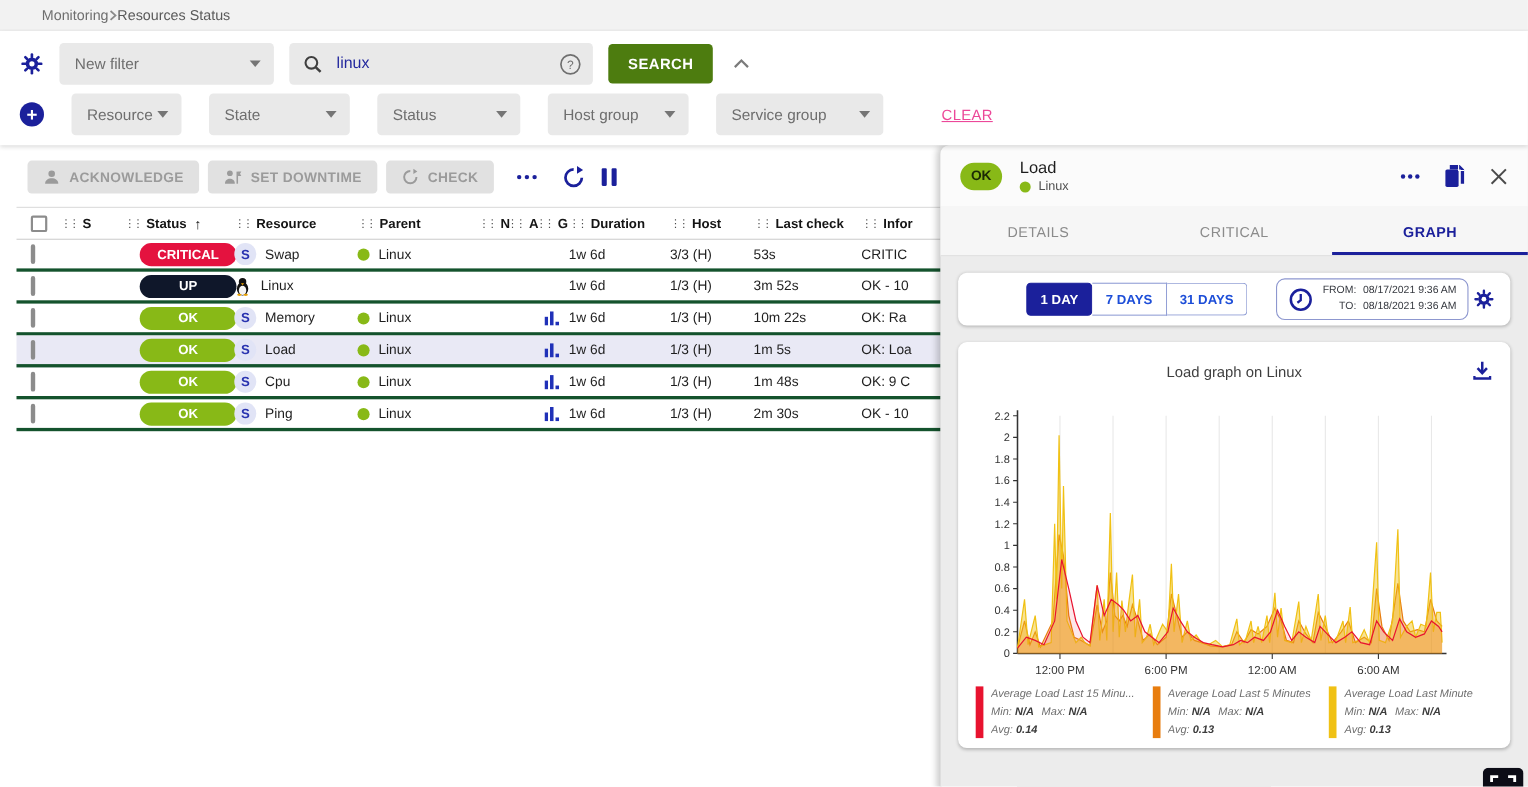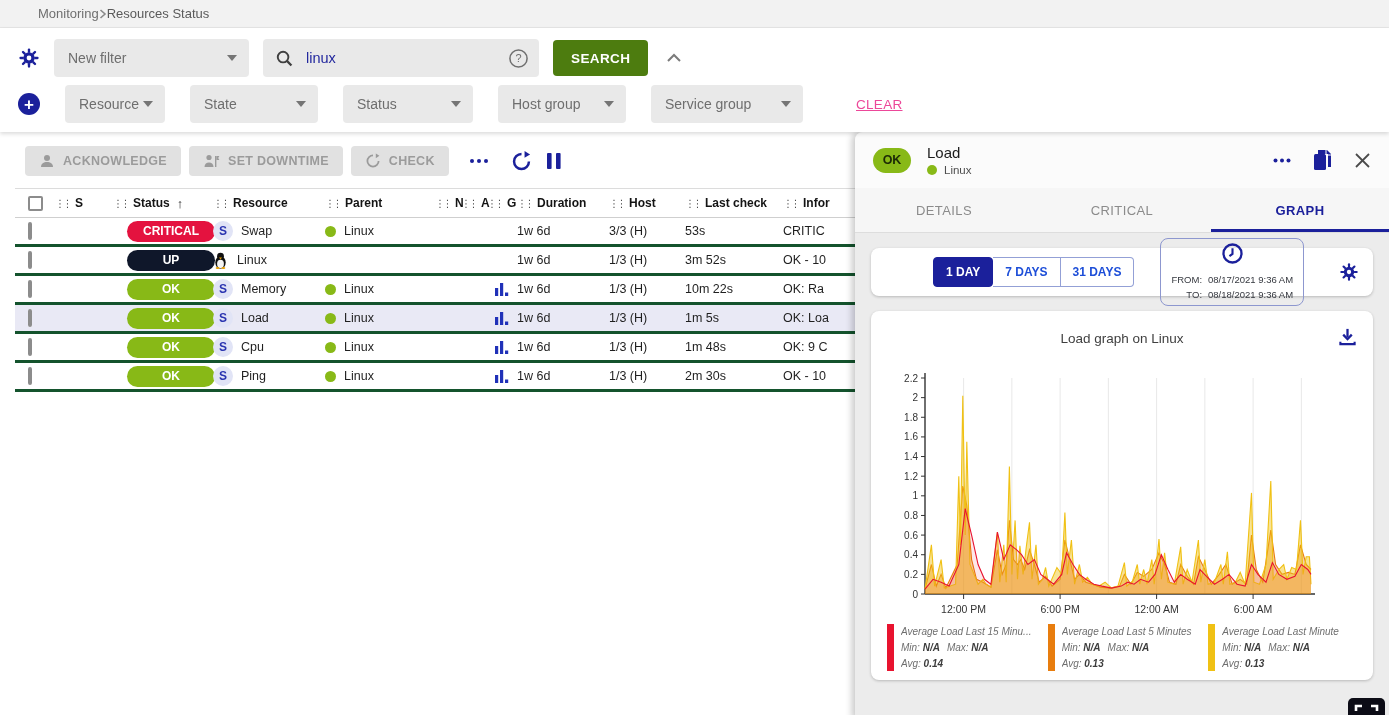--- a/index.html
+++ b/index.html
@@ -88,21 +88,21 @@
 
   .card { background:#fff; border-radius:8px; box-shadow:0 1px 3px rgba(0,0,0,.22); }
   .timecard { height:48px; display:flex; align-items:center; padding:0 14px; margin-bottom:15px; }
   .rgroup { display:flex; margin-left:48px; }
   .rbtn { height:30px; padding:0 12px; font-size:12px; font-weight:bold; color:#1d4ed8;
     border:1px solid #93a0d6; border-left-width:0; background:#fff; display:flex; align-items:center; cursor:pointer; }
   .rbtn:first-child { border-left-width:1px; border-radius:4px 0 0 4px; }
   .rbtn:last-child { border-radius:0 4px 4px 0; }
   .rbtn.active { background:#1b209b; color:#fff; border-color:#1b209b; border-radius:4px; }
   .fromto { margin-left:26px; border:1px solid #8d97cf; border-radius:8px; display:flex;
-    align-items:center; gap:8px; padding:3px 10px;flex-direction:column; }
+    align-items:center; gap:8px; padding:3px 10px; }
   .ftgrid { display:grid; grid-template-columns:auto auto; column-gap:6px; font-size:9.5px;
     color:#35383f; line-height:1.55; }
   .ftlabel { text-align:right; }
   .ftval { text-align:right; }
   .gearright { margin-left:auto; }
 
   .graphcard { padding:12px 14px 8px; }
   .gtitlerow { position:relative; text-align:center; font-size:13.5px; color:#3f3f3f; margin:8px 0 2px; }
   .dlicon { position:absolute; right:2px; top:-4px; cursor:pointer; }
   #loadchart { display:block; margin-top:24px; }

